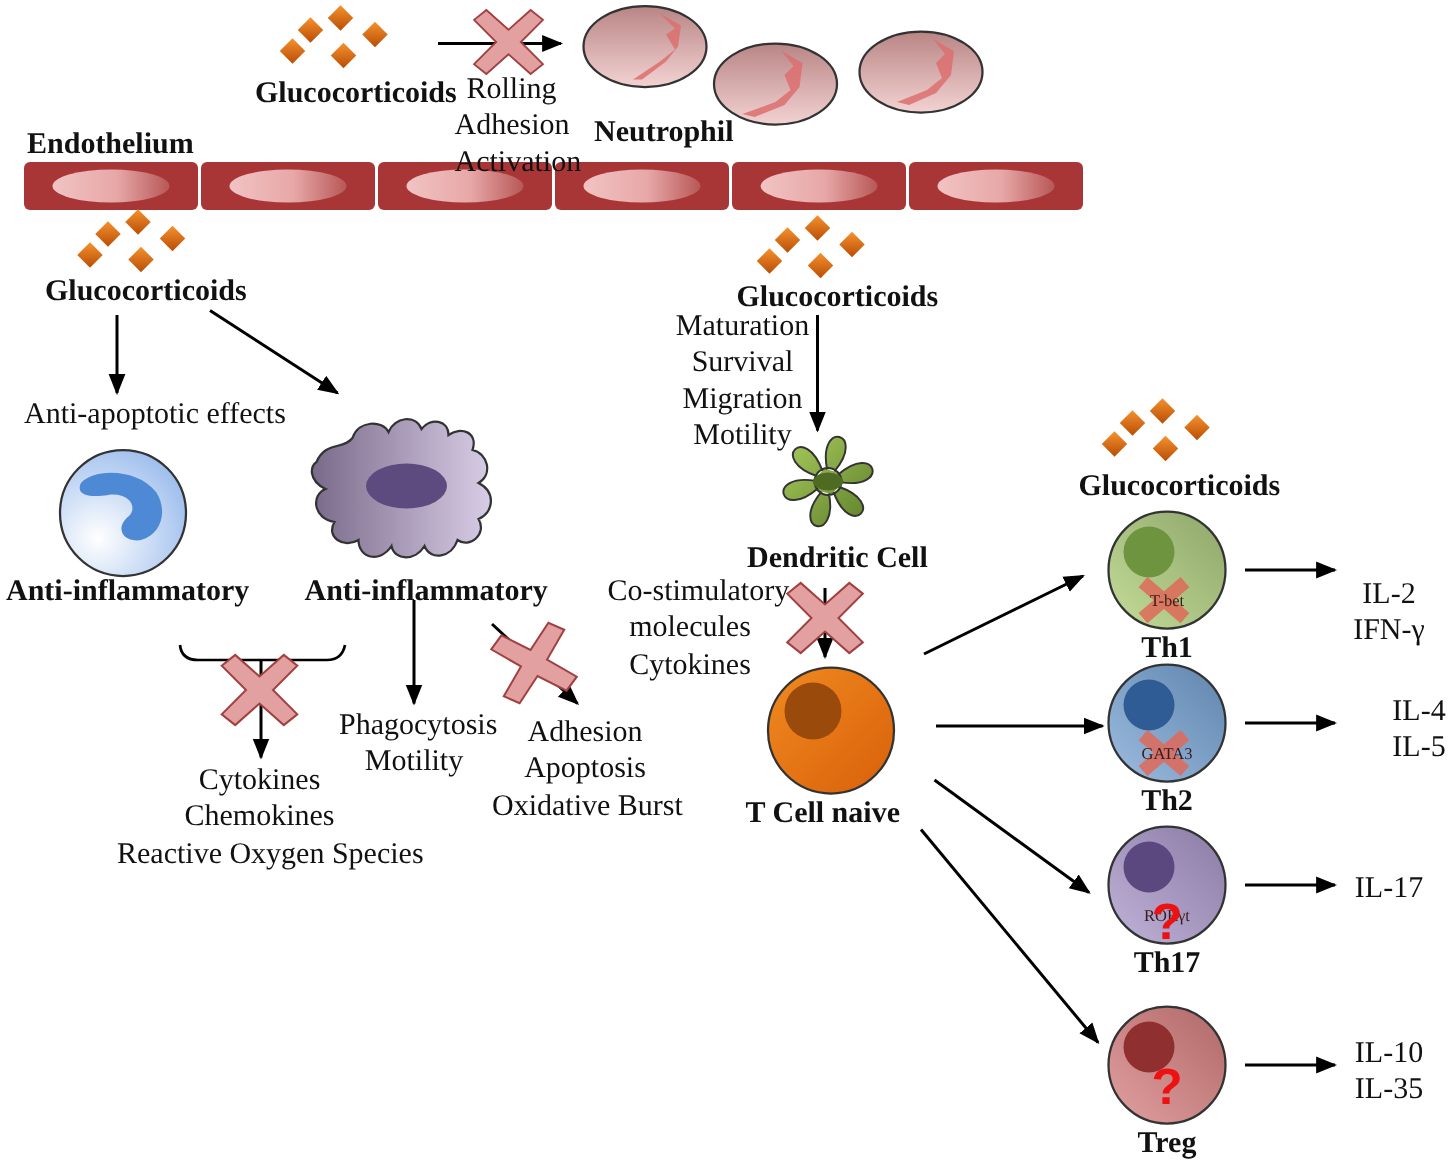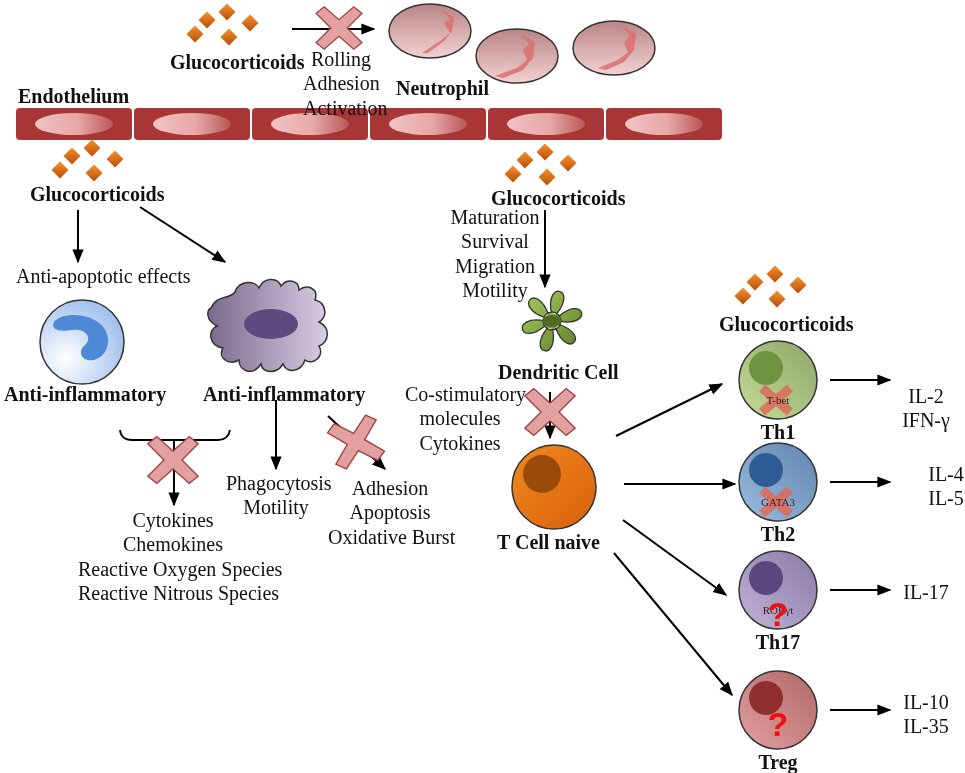--- a/index.html
+++ b/index.html
@@ -198,21 +198,20 @@
 <div class="lbl bold multi" style="left:4px;top:382px;width:150px;">
   <span>Anti-inflammatory</span>
 </div>
 <div class="lbl bold multi" style="left:203px;top:382px;width:150px;">
   <span>Anti-inflammatory</span>
 </div>
 <div class="lbl reg multi" style="left:78px;top:508px;width:190px;">
   <span>Cytokines</span>
   <span>Chemokines</span>
   <span>Reactive Oxygen Species</span>
-  <span>Reactive Nitrous Species</span>
 </div>
 <div class="lbl reg multi" style="left:226px;top:471px;width:100px;">
   <span>Phagocytosis</span>
   <span>Motility</span>
 </div>
 <div class="lbl reg multi" style="left:328px;top:476px;width:124px;">
   <span>Adhesion</span>
   <span>Apoptosis</span>
   <span>Oxidative Burst</span>
 </div>

